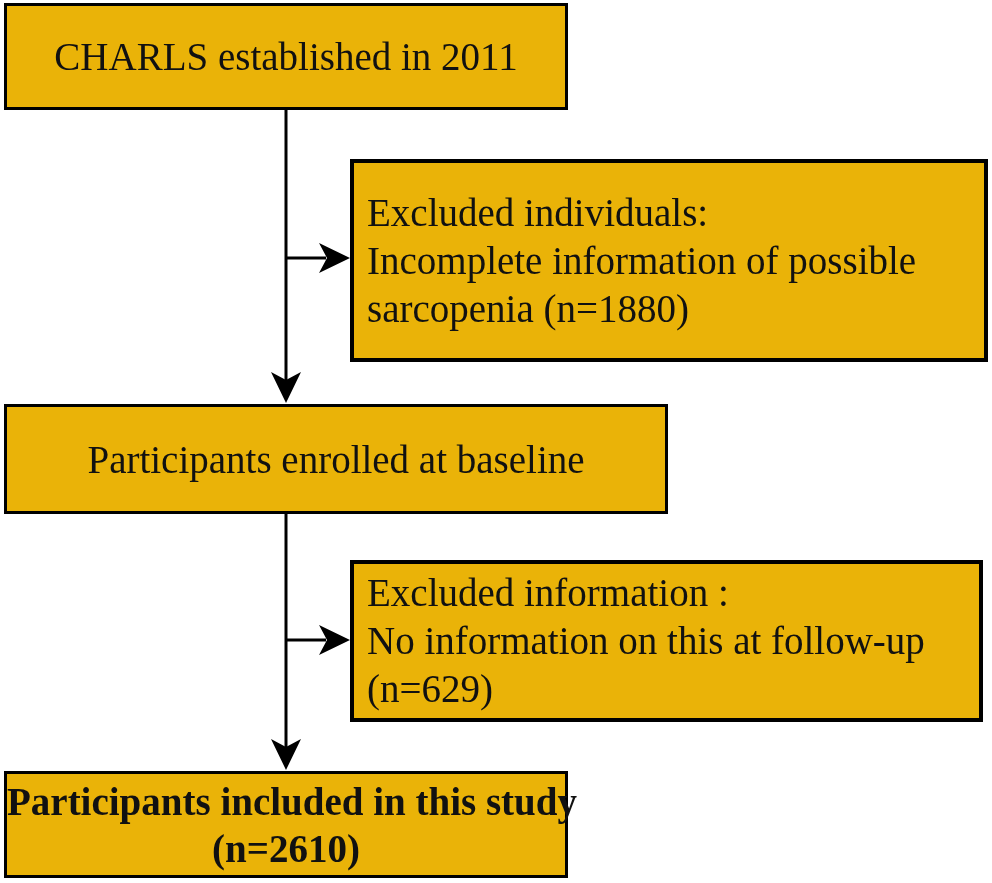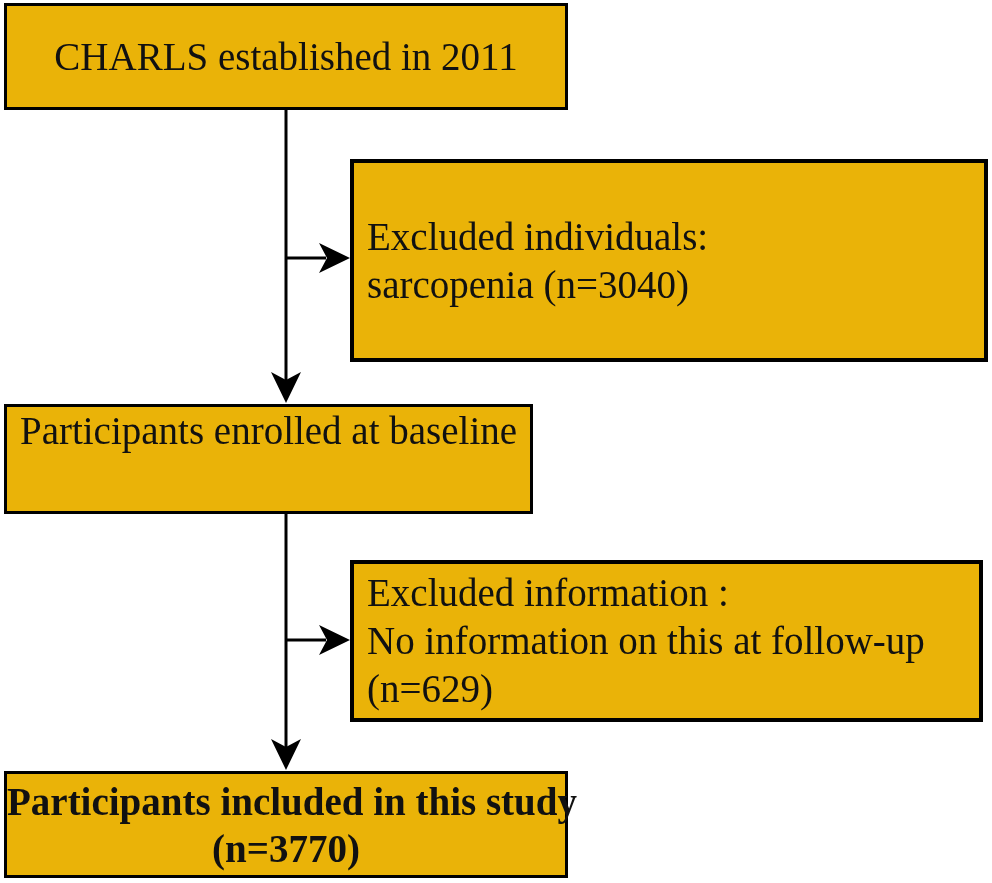--- a/index.html
+++ b/index.html
@@ -40,21 +40,21 @@
     text-align: center;
   }
   .box.side {
     border-width: 4px;
     padding-left: 13px;
     text-align: left;
     line-height: 48px;
   }
   #box-charls            { left: 4px;   top: 3px;   width: 564px; height: 107px; }
   #box-excluded-baseline { left: 350px; top: 159px; width: 638px; height: 203px; }
-  #box-enrolled          { left: 4px;   top: 404px; width: 529px; height: 110px; justify-content: space-between; }
+  #box-enrolled          { left: 4px;   top: 404px; width: 664px; height: 110px; }
   #box-excluded-followup { left: 350px; top: 560px; width: 633px; height: 162px; }
   #box-included          { left: 4px;   top: 771px; width: 564px; height: 107px; font-weight: bold; }
   .bline { display: block; }
 </style>
 </head>
 <body>
 
 <div id="canvas">
 
   <svg id="connectors" viewBox="0 0 992 883" xmlns="http://www.w3.org/2000/svg">
@@ -71,31 +71,32 @@
     <line x1="286" y1="640" x2="326" y2="640" stroke="#000000" stroke-width="3"></line>
     <path d="M350,640 L319,625 L327,640 L319,655 Z" fill="#000000"></path>
   </svg>
 
   <div class="box main" id="box-charls">
     <span class="bline">CHARLS established in 2011</span>
   </div>
 
   <div class="box side" id="box-excluded-baseline">
     <span class="bline">Excluded individuals:</span>
-    <span class="bline">sarcopenia (n=3040)</span>
+    <span class="bline">Incomplete information of possible</span>
+    <span class="bline">sarcopenia (n=1880)</span>
   </div>
 
   <div class="box main" id="box-enrolled">
     <span class="bline">Participants enrolled at baseline</span>
   </div>
 
   <div class="box side" id="box-excluded-followup">
     <span class="bline">Excluded information :</span>
     <span class="bline">No information on this at follow-up</span>
     <span class="bline">(n=629)</span>
   </div>
 
   <div class="box main" id="box-included">
     <span class="bline">Participants included in this study</span>
-    <span class="bline">(n=3770)</span>
+    <span class="bline">(n=2610)</span>
   </div>
 
 </div>
 
 </body></html>

